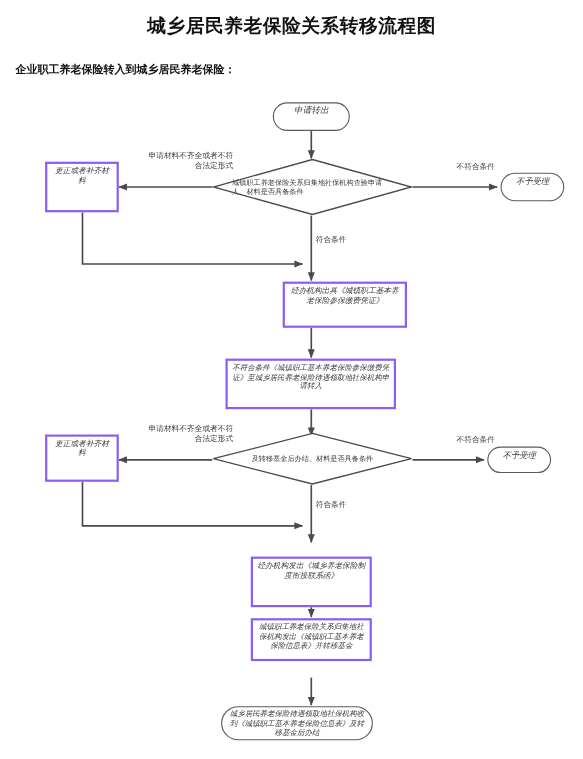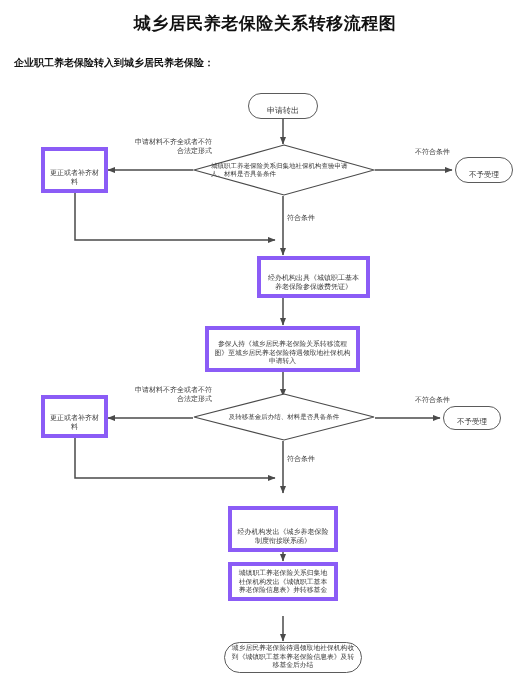--- a/index.html
+++ b/index.html
@@ -20,33 +20,34 @@
   #subtitle{
     position:absolute;top:40px;left:14px;
     font-size:10px;font-weight:bold;color:#111;margin-top:16px;
   }
   #canvas{
     position:absolute;top:0;left:0;width:530px;height:690px;
   }
   .node{
     position:absolute;
     box-sizing:border-box;
-    display:flex;align-items:flex-end;justify-content:center;
+    display:flex;align-items:flex-start;justify-content:center;
     text-align:center;
     color:#3a3a3a;
     line-height:1.28;
     padding:2px 4px;
     background:#fff;
+    font-style:italic;
   }
   .term{
     border:1px solid #5b5b5b;
     border-radius:14px;
   }
   .proc{
-    border:4px solid #8b5cf6;
+    border:2px solid #8b5cf6;
   }
   .diamond-wrap{position:absolute;}
   .diamond-wrap svg{position:absolute;top:0;left:0;}
   .diamond-label{
     position:absolute;top:0;left:0;width:100%;height:100%;
     display:flex;align-items:center;justify-content:center;
     text-align:left;line-height:1.3;color:#3a3a3a;
     box-sizing:border-box;padding:0 18px;
   }
   .edge-label{
@@ -117,21 +118,21 @@
 
 <div class="node term" style="left:455px;top:157px;width:58px;height:26px;font-size:7.5px;">
   <span>不予受理</span>
 </div>
 
 <div class="node proc" style="left:228px;top:256px;width:113px;height:42px;font-size:7px;margin-left:29px;">
   <span>经办机构出具《城镇职工基本养老保险参保缴费凭证》</span>
 </div>
 
 <div class="node proc" style="left:205px;top:326px;width:155px;height:46px;font-size:6.8px;">
-  <span>参保人持《城乡居民养老保险关系转移流程图》至城乡居民养老保险待遇领取地社保机构申请转入</span>
+  <span>不符合条件《城镇职工基本养老保险参保缴费凭证》至城乡居民养老保险待遇领取地社保机构申请转入</span>
 </div>
 
 <div class="diamond-wrap" style="left:193px;top:393px;width:182px;height:48px;">
   <svg width="182" height="48" viewBox="0 0 182 48">
     <polygon points="91,1 181,24 91,47 1,24" fill="#fff" stroke="#4a4a4a" stroke-width="1.2"></polygon>
   </svg>
   <div class="diamond-label" style="font-size:6.5px;padding:0 8px;">及转移基金后办结、材料是否具备条件</div>
 </div>
 
 <div class="node proc" style="left:41px;top:395px;width:67px;height:43px;font-size:7px;">
@@ -143,21 +144,21 @@
 </div>
 
 <div class="node proc" style="left:228px;top:506px;width:110px;height:46px;font-size:7px;">
   <span>经办机构发出《城乡养老保险制度衔接联系函》</span>
 </div>
 
 <div class="node proc" style="left:228px;top:562px;width:110px;height:39px;font-size:6.8px;">
   <span>城镇职工养老保险关系归集地社保机构发出《城镇职工基本养老保险信息表》并转移基金</span>
 </div>
 
-<div class="node term" style="left:224px;top:642px;width:138px;height:31px;font-size:6.8px;border-radius:18px;">
+<div class="node term" style="left:201px;top:642px;width:138px;height:31px;font-size:6.8px;border-radius:18px;">
   <span>城乡居民养老保险待遇领取地社保机构收到《城镇职工基本养老保险信息表》及转移基金后办结</span>
 </div>
 
 <div class="edge-label" style="left:104px;top:138px;width:108px;font-size:7px;">申请材料不齐全或者不符
 合法定形式</div>
 
 <div class="edge-label" style="left:378px;top:148px;width:72px;font-size:7px;">不符合条件</div>
 
 <div class="edge-label" style="left:287px;top:214px;width:54px;font-size:7px;text-align:left;">符合条件</div>
 

